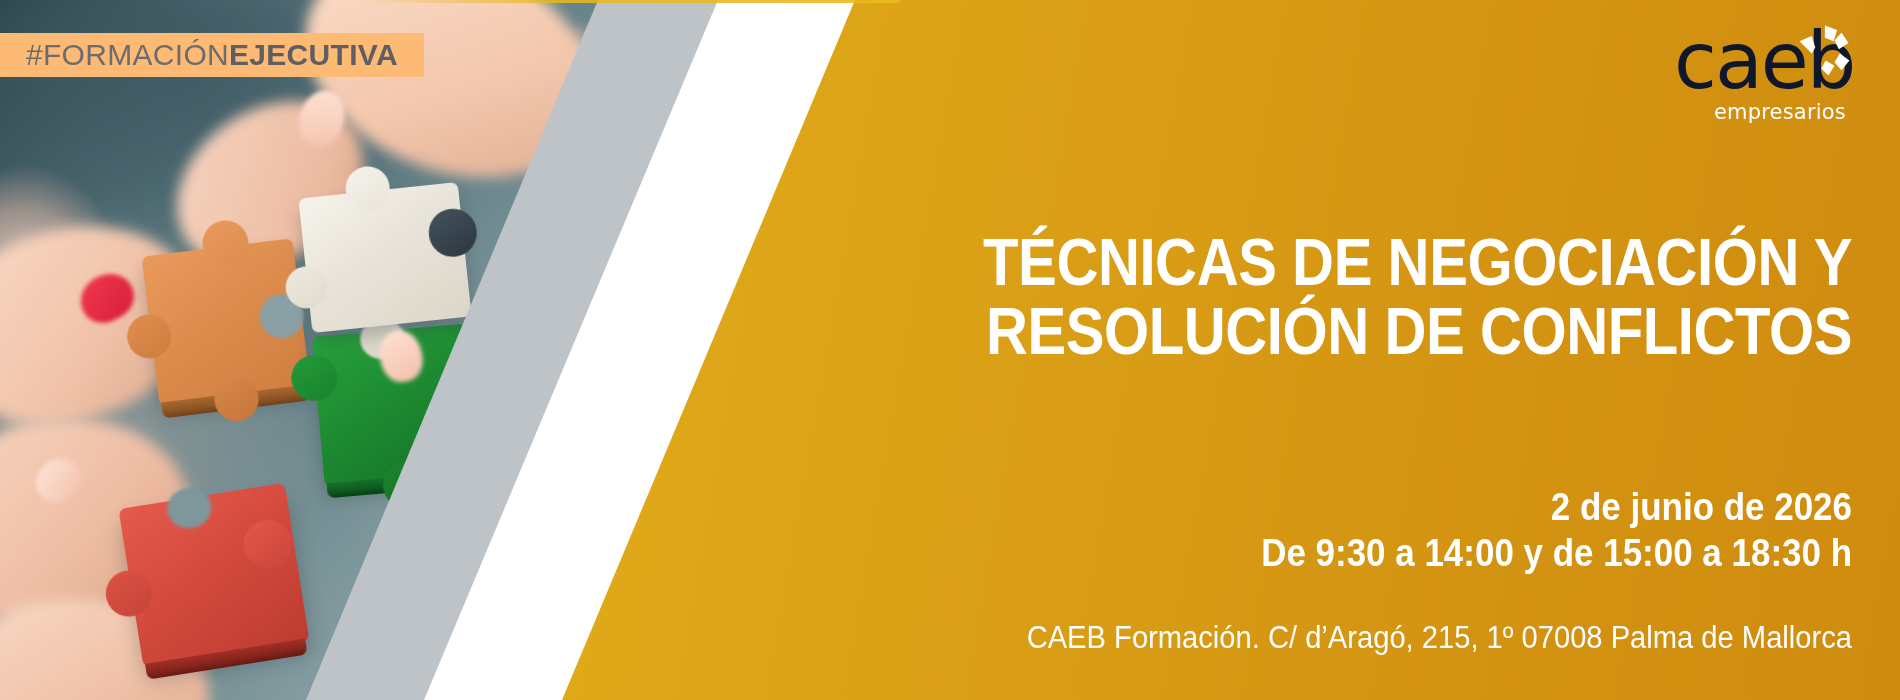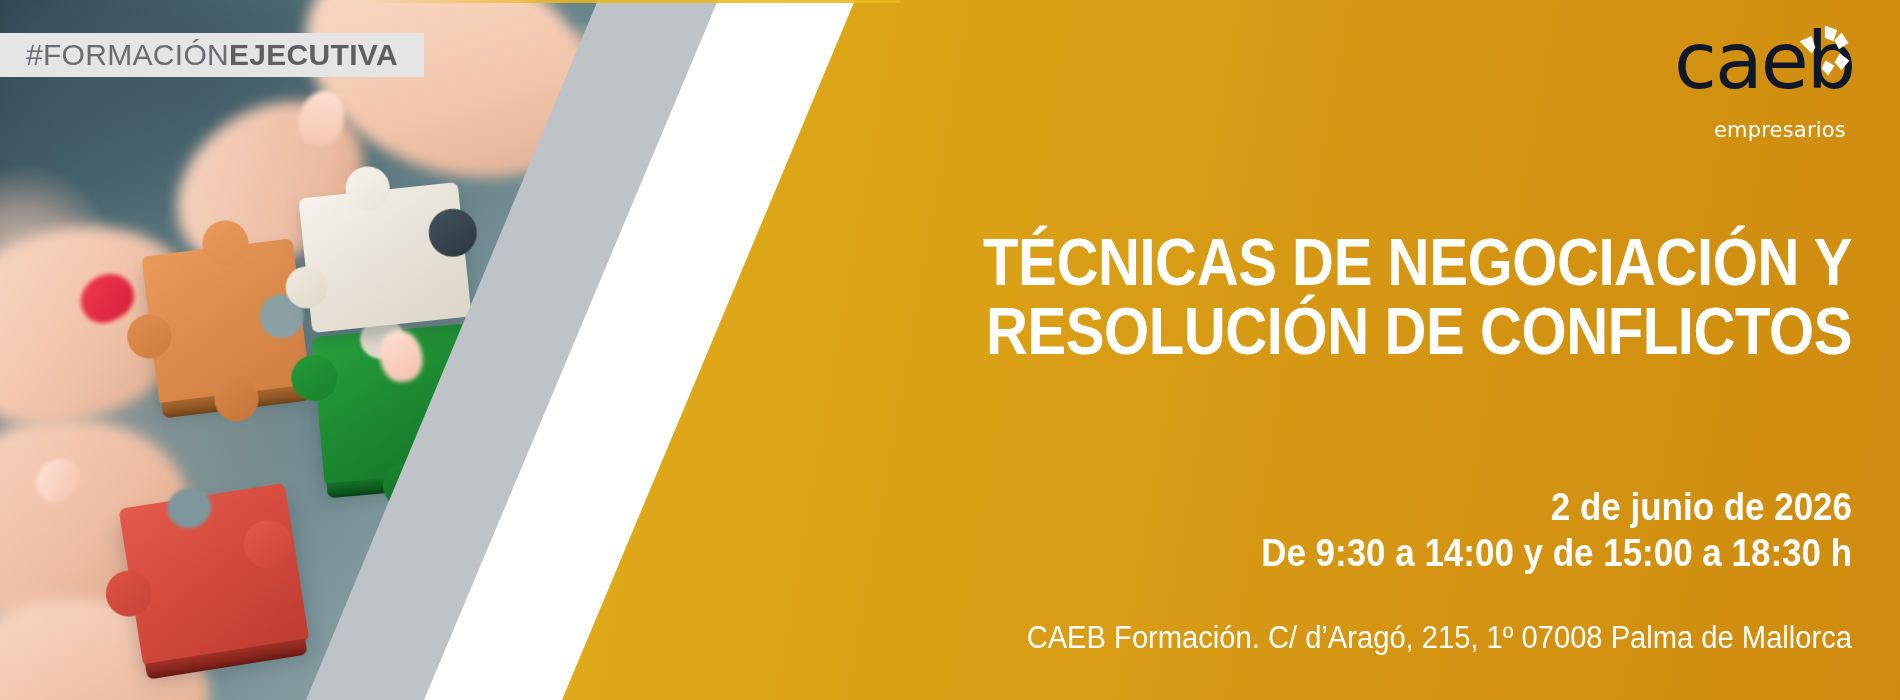--- a/index.html
+++ b/index.html
@@ -201,21 +201,21 @@
   .top-hairline {
     position:absolute; left:0; top:0; width:900px; height:3px;
     background:linear-gradient(90deg, rgba(232,185,30,0) 0%, rgba(232,185,30,0) 40%, rgba(232,185,30,.85) 62%, rgba(232,185,30,.9) 100%);
   }
 
   
   .tag {
     position:absolute;
     left:0; top:33px;
     width:424px; height:44px;
-    background:#e5e5e5;
+    background:#fdba74;
     display:flex;
     align-items:center;
     padding-left:26px;
   }
   .tag-text {
     font-size:30px;
     letter-spacing:.3px;
     color:#6b6b70;
     white-space:nowrap;
     font-weight:400;
@@ -243,21 +243,21 @@
     color:#0f172a;
     padding-right:46px;
     font-family:"DejaVu Sans", sans-serif;
     margin-left:32px;
   }
   .logo-sub {
     font-size:21px;
     letter-spacing:.2px;
     color:#ffffff;
     padding-right:6px;
-    margin-top:20px;
+    margin-top:2px;
     font-family:"DejaVu Sans", sans-serif;
   }
 
   
   .content {
     position:absolute;
     right:48px; top:0;
     width:1060px; height:592px;
     text-align:right;
     color:#ffffff;

